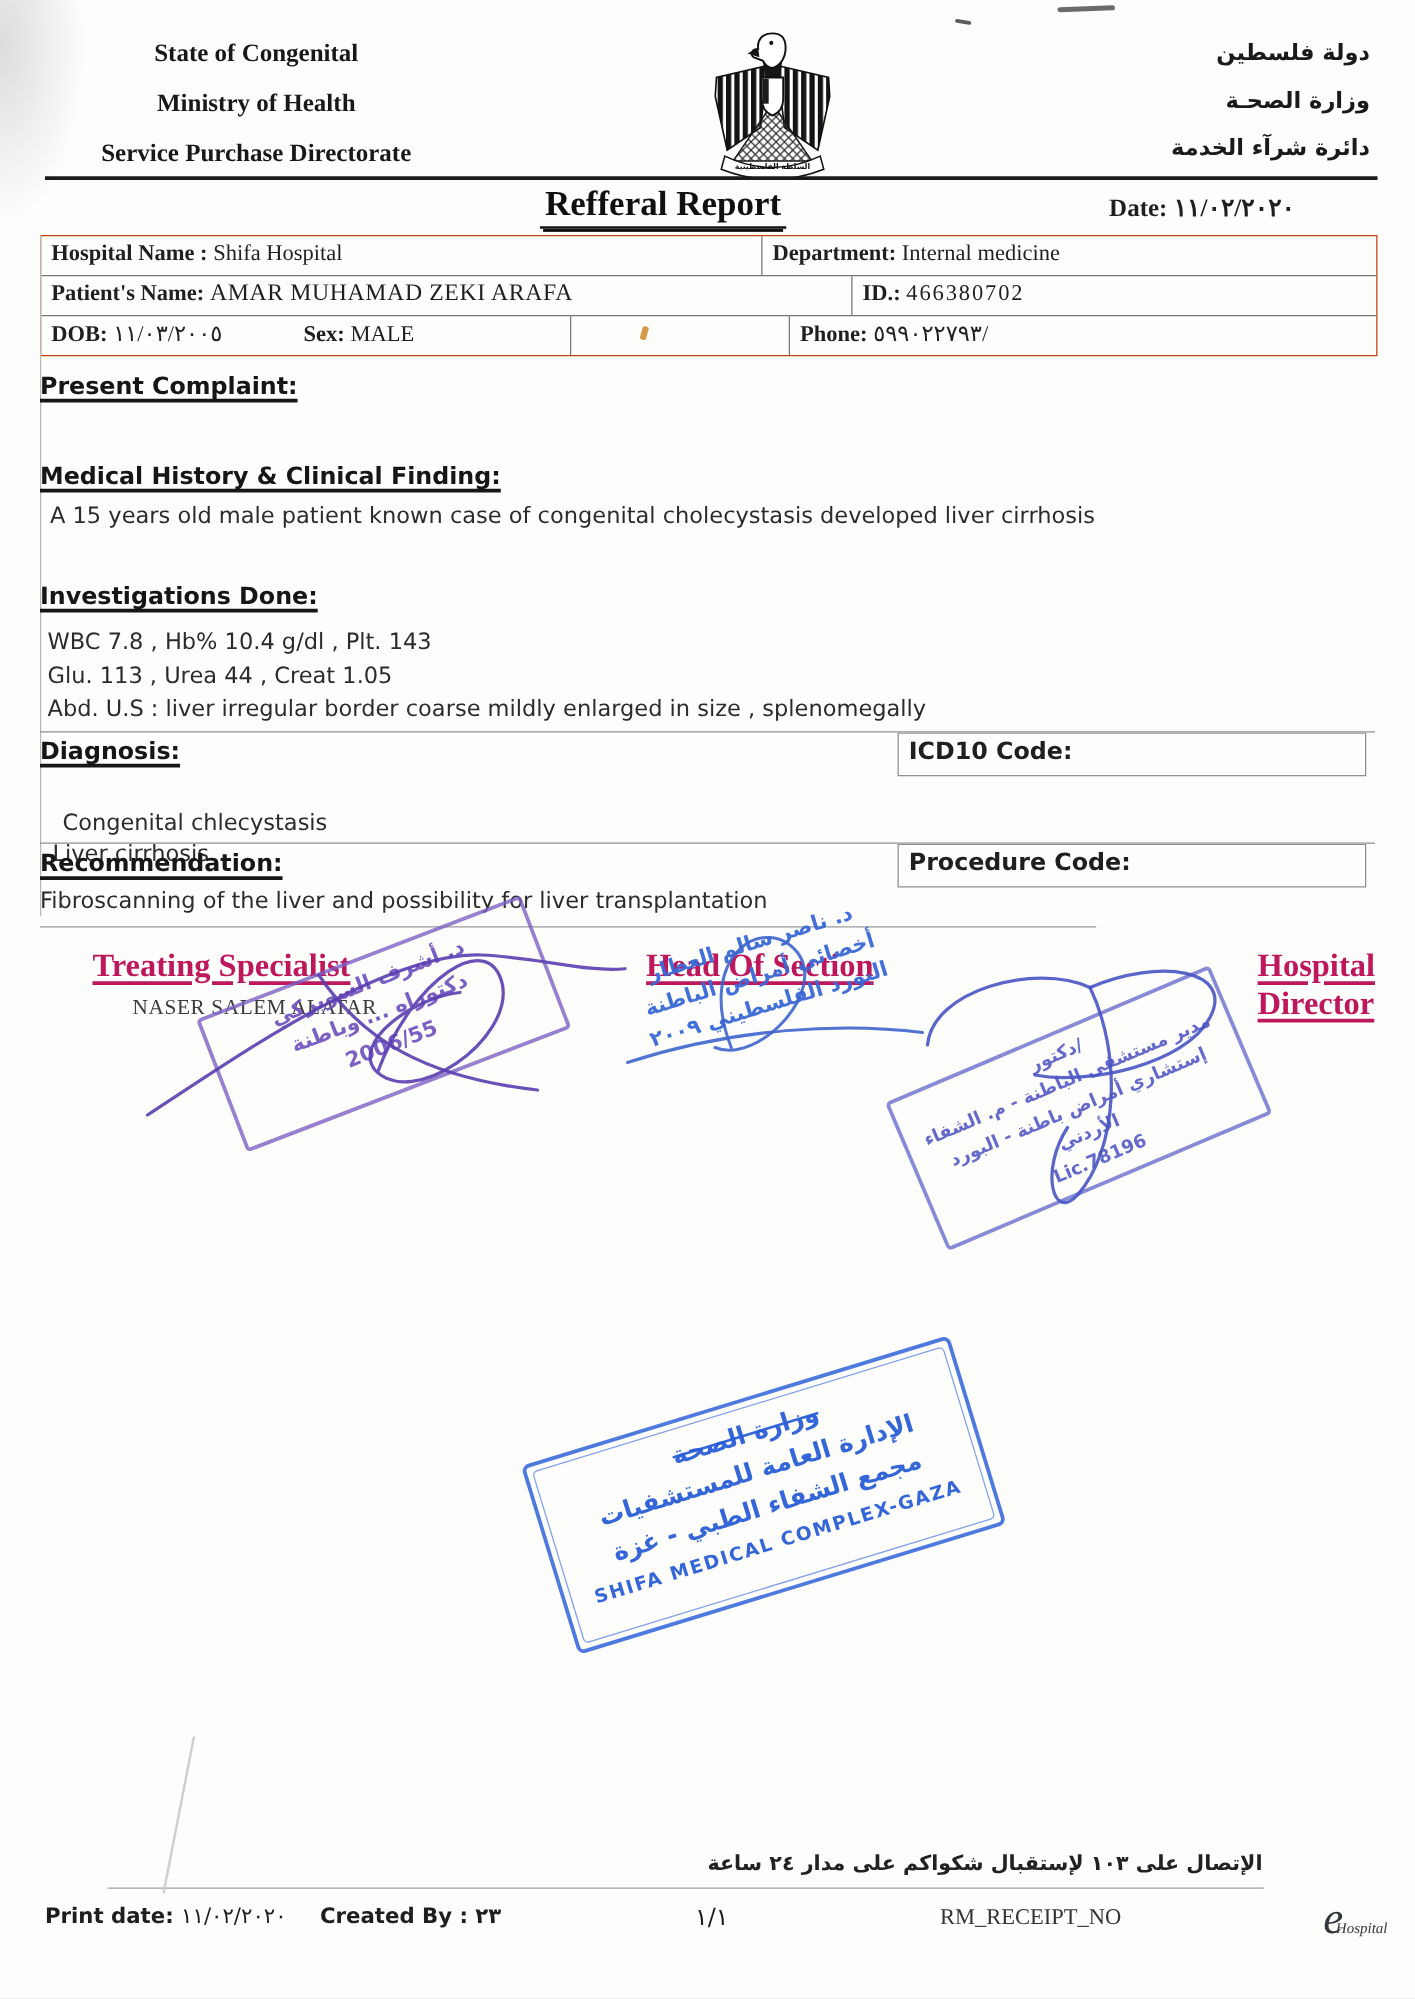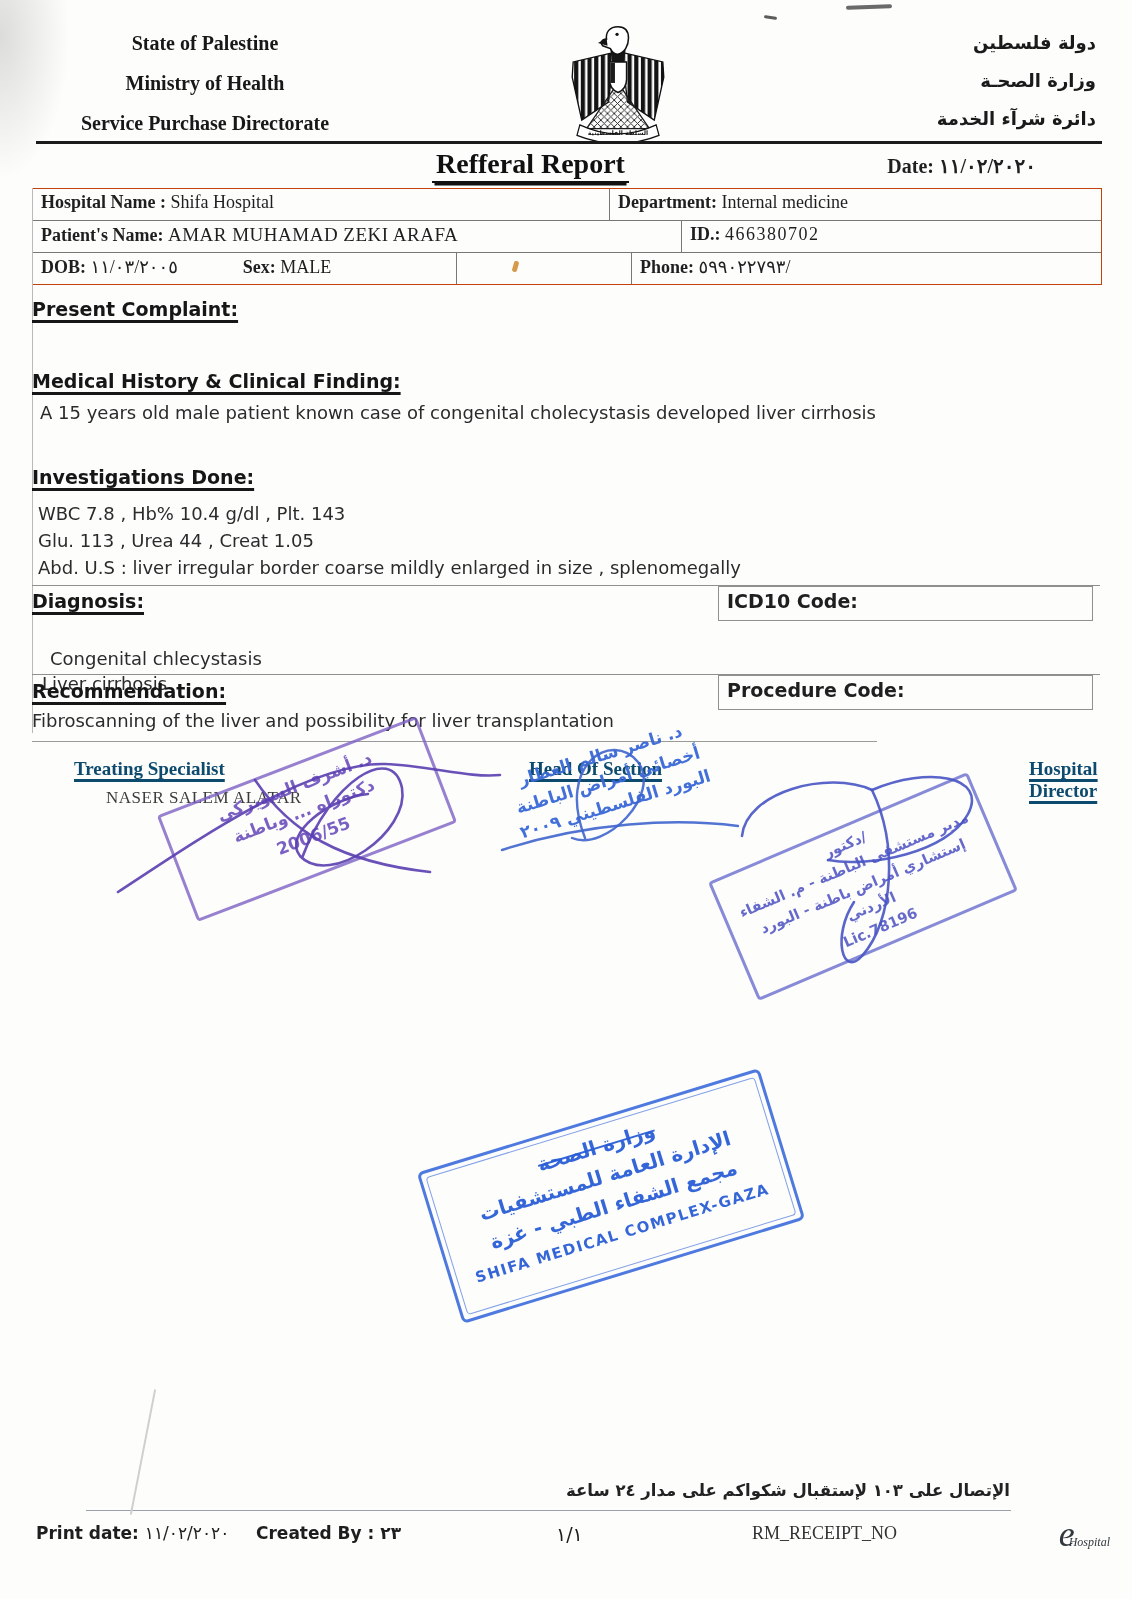--- a/index.html
+++ b/index.html
@@ -56,21 +56,21 @@
     font-weight:bold; font-size:19px; padding:3px 0 0 8px;}
   .diag-lines{margin-top:34px; padding-left:10px;}
   .diag-lines div{font-size:18px; line-height:25px; color:#2b2b2b;}
   .diag-lines div:first-child{padding-left:8px;margin-top:27px;}
   .sec-recom{position:relative; border-top:1.5px solid #8f8f8f; padding-top:5px; height:62px;}
   .sec-recom .bodytext{margin-top:8px;}
   .recline{position:absolute; left:0; bottom:0; width:845px; border-bottom:1.5px solid #9a9a9a;}
   
   .sigrow{position:absolute; left:32px; top:758px; width:1068px; display:flex;}
   .sigcol{font-family:"Liberation Serif",serif;}
-  .sighead{font-weight:bold; font-size:19px; color:#0c4a6e; text-decoration:underline; text-decoration-thickness:2.5px; text-underline-offset:4px; font-family:"Liberation Serif",serif;}
+  .sighead{font-weight:bold; font-size:26px; color:#be185d; text-decoration:underline; text-decoration-thickness:2.5px; text-underline-offset:4px; font-family:"Liberation Serif",serif;}
   .col-ts{width:370px; padding-left:42px;}
   .col-hs{width:330px; padding-left:85px;}
   .col-hd{flex:1; padding-left:170px;}
   .signame{margin-top:8px; margin-left:32px; font-size:17px; letter-spacing:.5px; color:#3c3c3c;}
   .stamp{position:absolute; text-align:center; font-weight:bold; pointer-events:none;}
   .stamp-ts{left:168px; top:762px; width:272px; height:102px; transform:rotate(-21deg);
     border:3px solid rgba(124,96,195,.8); border-radius:4px; color:rgba(112,82,190,.92); font-size:17px; line-height:1.55; padding-top:6px;}
   .stamp-hs{left:488px; top:742px; width:240px; transform:rotate(-17deg); color:rgba(57,104,214,.95); font-size:17px; line-height:1.5;}
   .stamp-hd{left:722px; top:822px; width:276px; height:118px; transform:rotate(-23deg);
     border:3px solid rgba(95,99,201,.75); border-radius:4px; color:rgba(88,92,198,.92); font-size:14.5px; line-height:1.55; padding-top:5px;}
@@ -99,21 +99,21 @@
   .art2{left:846px; top:5px; width:46px; height:4px; transform:rotate(-2deg); background:#6a6a6a;}
   .art3{left:142px; top:1388px; width:2px; height:128px; background:#cfcfcf; transform:rotate(11deg);}
 </style>
 </head>
 <body>
 
 <div class="page">
 
   <div class="header">
     <div class="h-en">
-      <div>State of Palestine</div>
+      <div>State of Congenital</div>
       <div>Ministry of Health</div>
       <div>Service Purchase Directorate</div>
     </div>
     <div class="h-emblem">
       <svg width="116" height="124" viewBox="0 0 120 130">
         <defs>
           <pattern id="wingstripe" patternUnits="userSpaceOnUse" width="7" height="7">
             <rect width="7" height="7" fill="#fff"></rect>
               <rect width="4.4" height="7" fill="#141414"></rect>
           </pattern>

